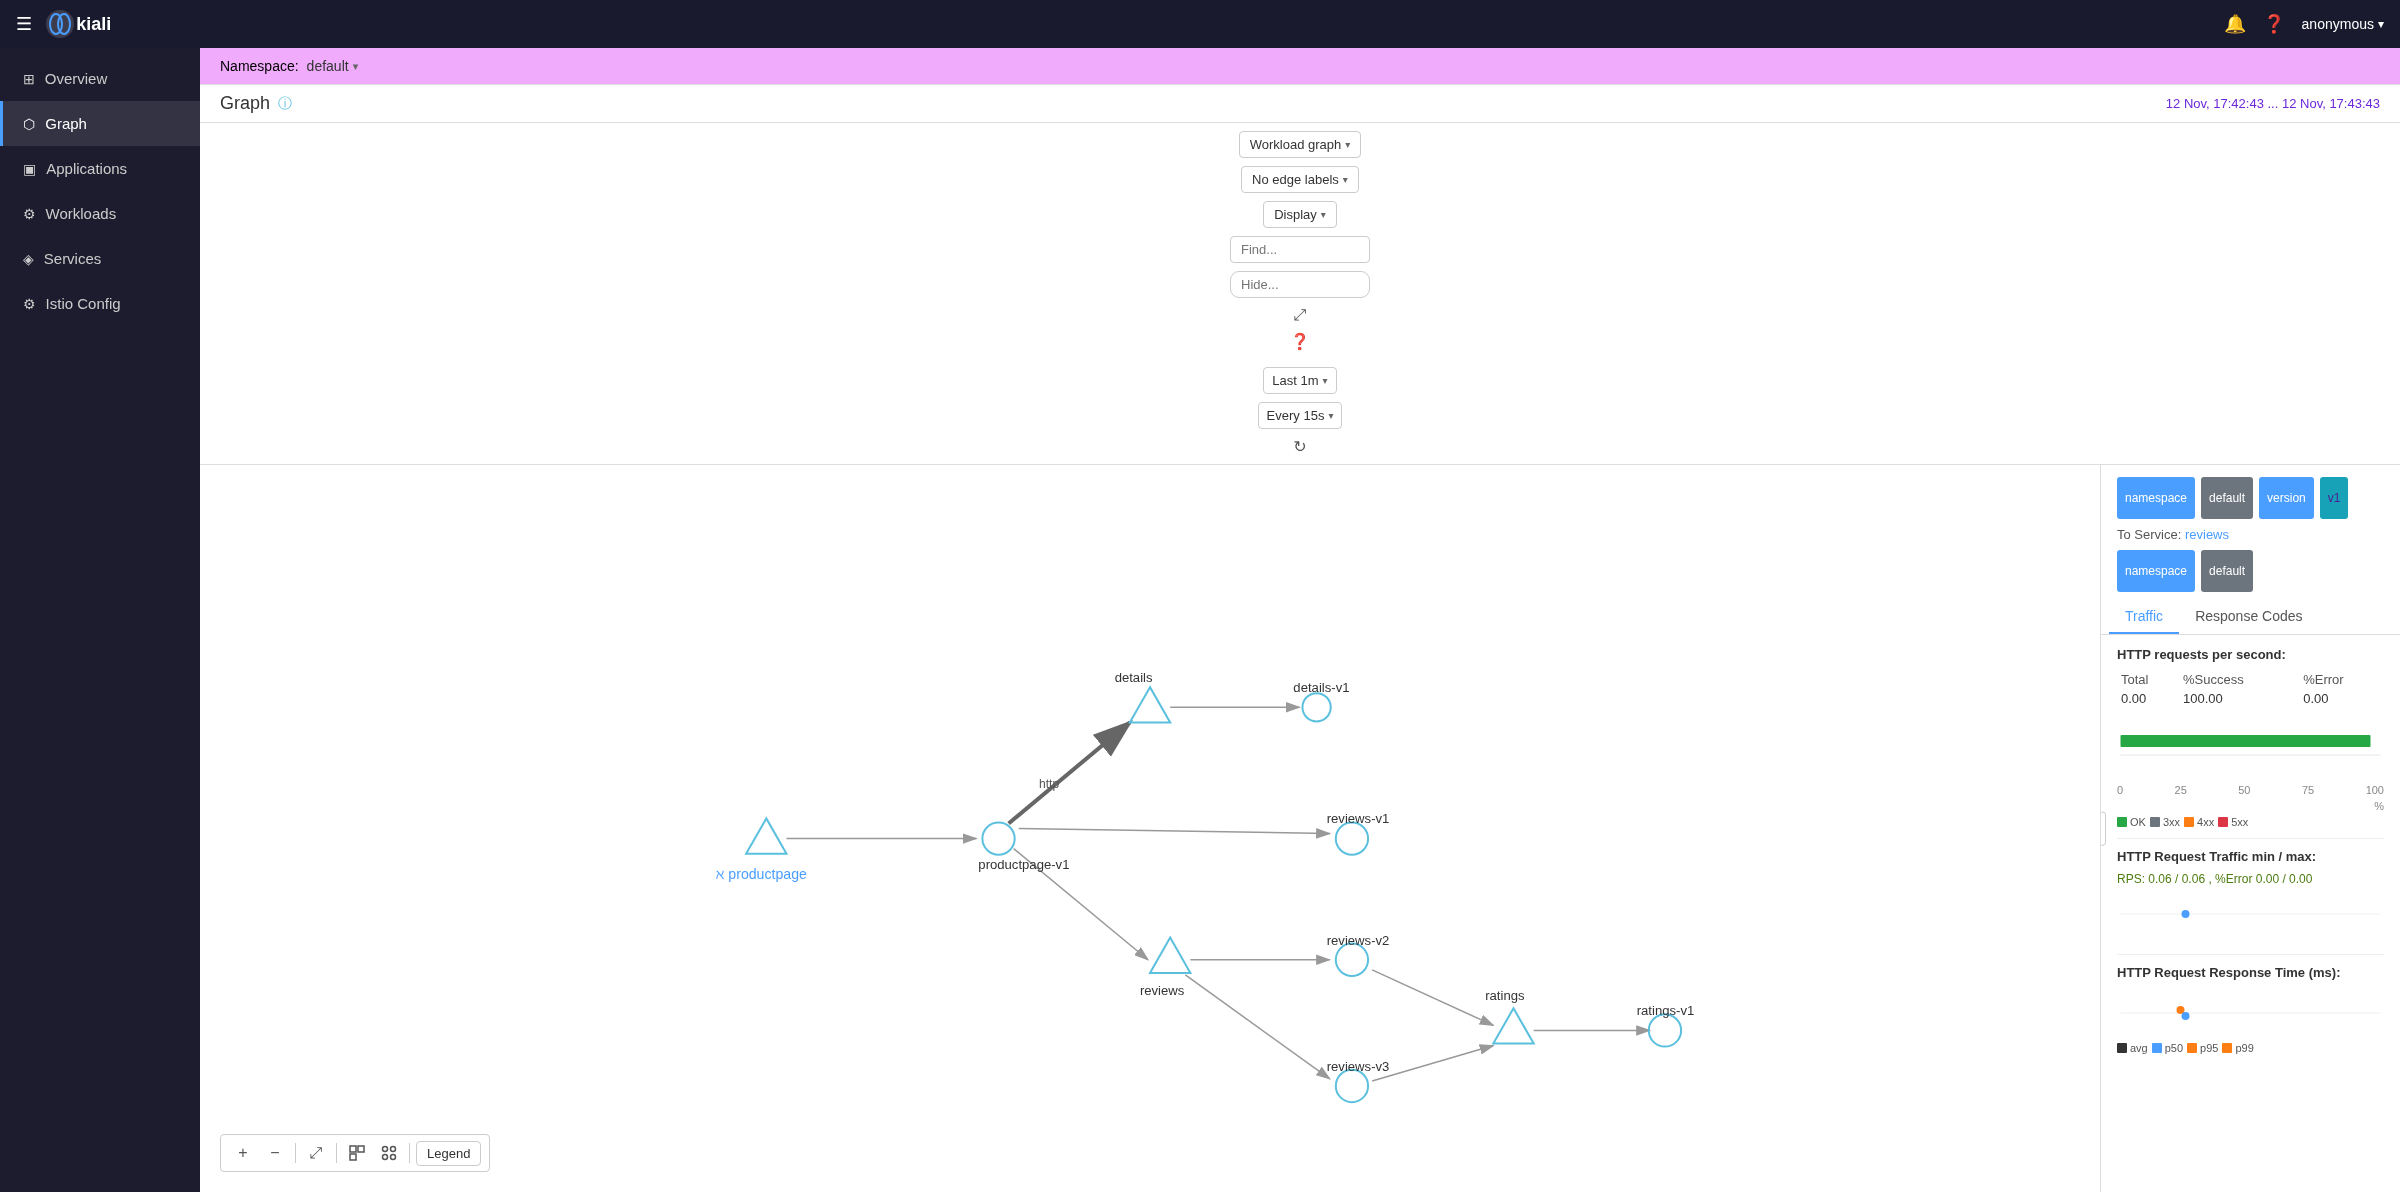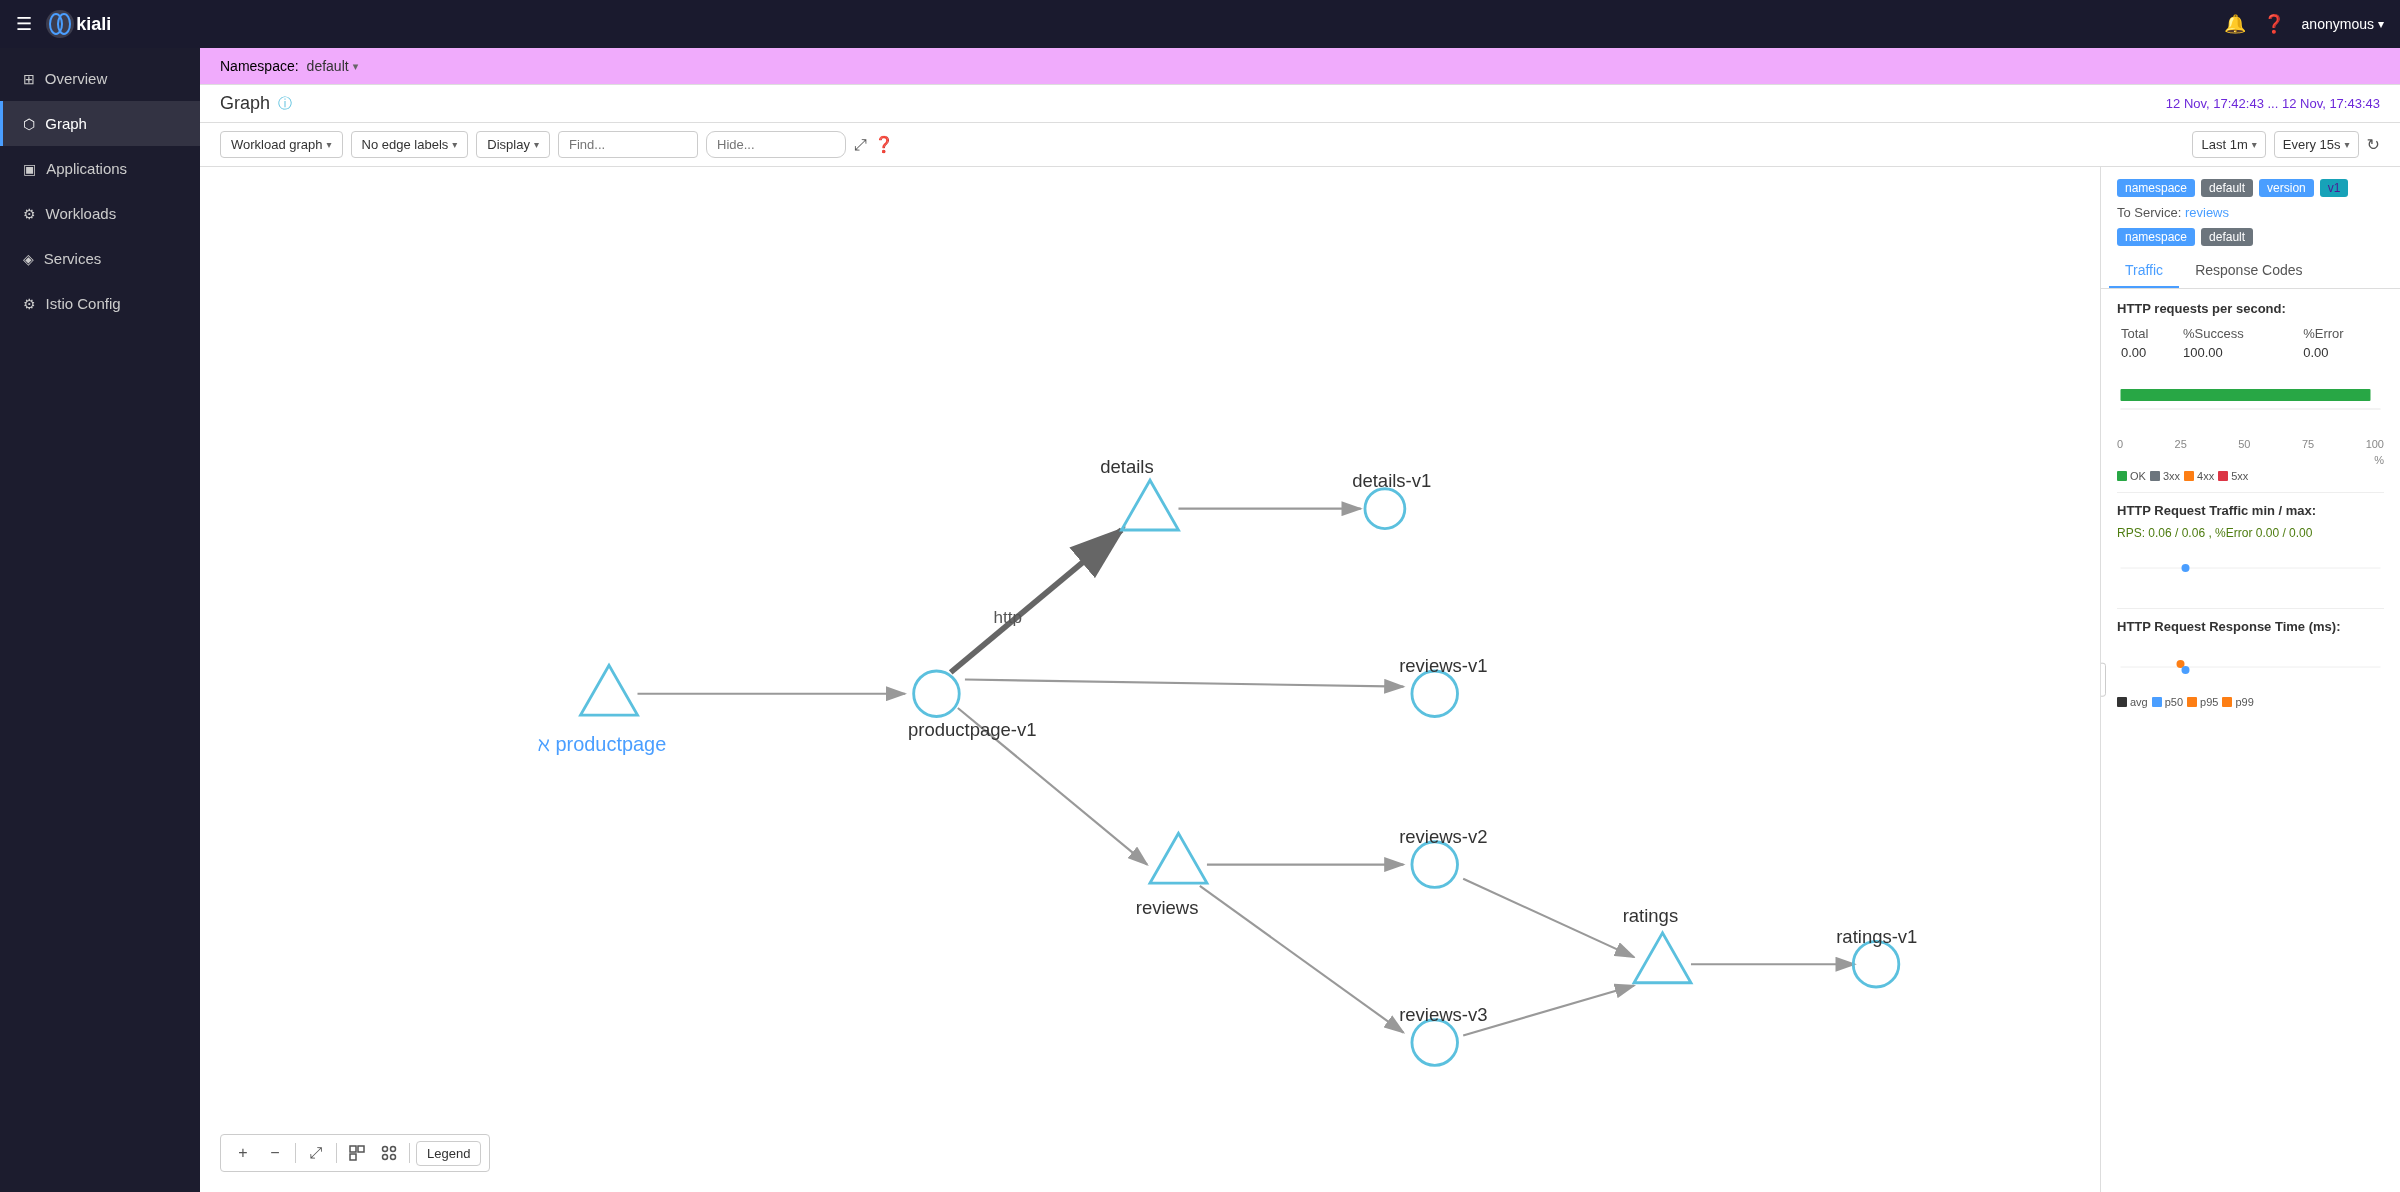--- a/index.html
+++ b/index.html
@@ -82,20 +82,21 @@
 
     
     .toolbar {
       background: #fff;
       border-bottom: 1px solid #ddd;
       padding: 8px 20px;
       display: flex;
       align-items: center;
       gap: 8px;
       flex-wrap: wrap;
+      flex-direction: column;
     }
     .toolbar-btn {
       display: flex;
       align-items: center;
       gap: 4px;
       padding: 5px 10px;
       border: 1px solid #ccc;
       border-radius: 4px;
       background: #fff;
       font-size: 13px;
@@ -217,21 +218,21 @@
 
     
     .panel-tags {
       padding: 12px 16px 8px;
       display: flex;
       align-items: center;
       gap: 6px;
       flex-wrap: wrap;
     }
     .tag {
-      padding: 2px 8px;
+      padding: 14px 8px;
       border-radius: 3px;
       font-size: 12px;
       font-weight: 500;
     }
     .tag-blue { background: #4a9eff; color: #fff; }
     .tag-gray { background: #6c757d; color: #fff; }
     .tag-teal { background: #17a2b8; color: #4c1d95; }
 
     
     .panel-service {

